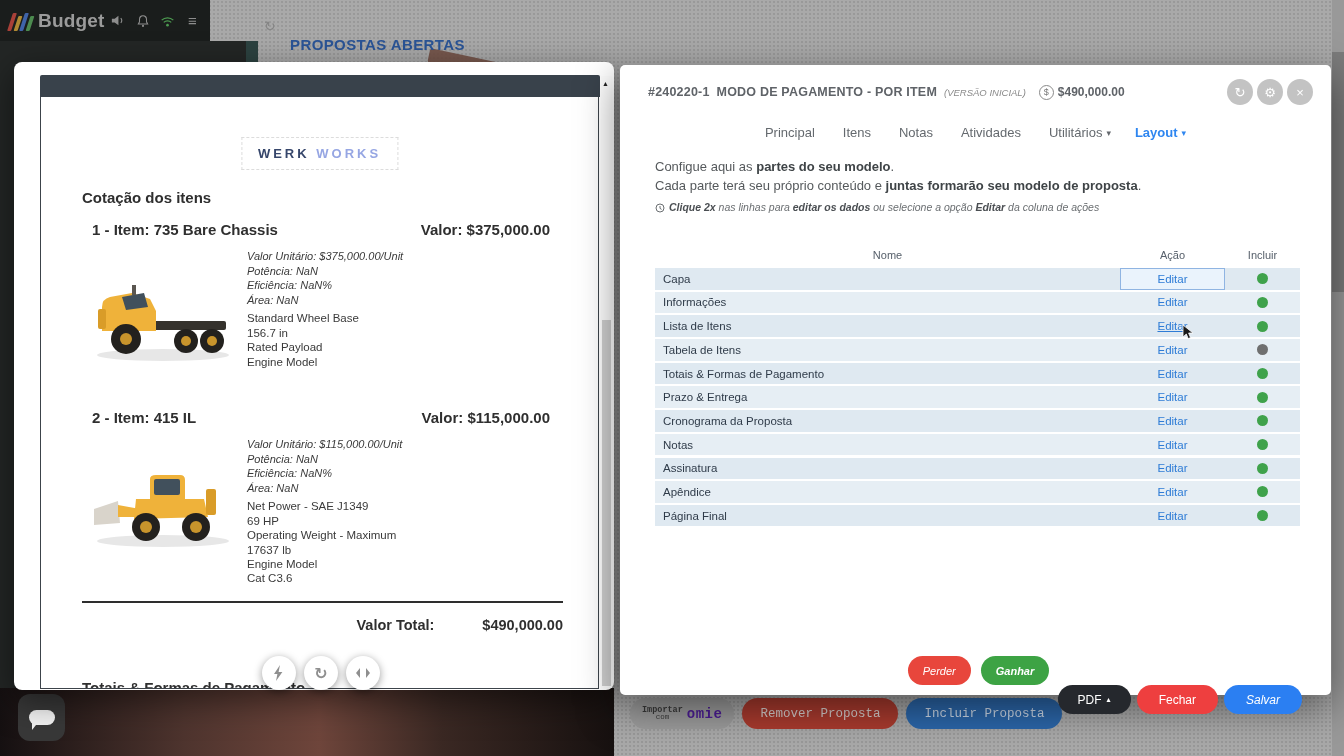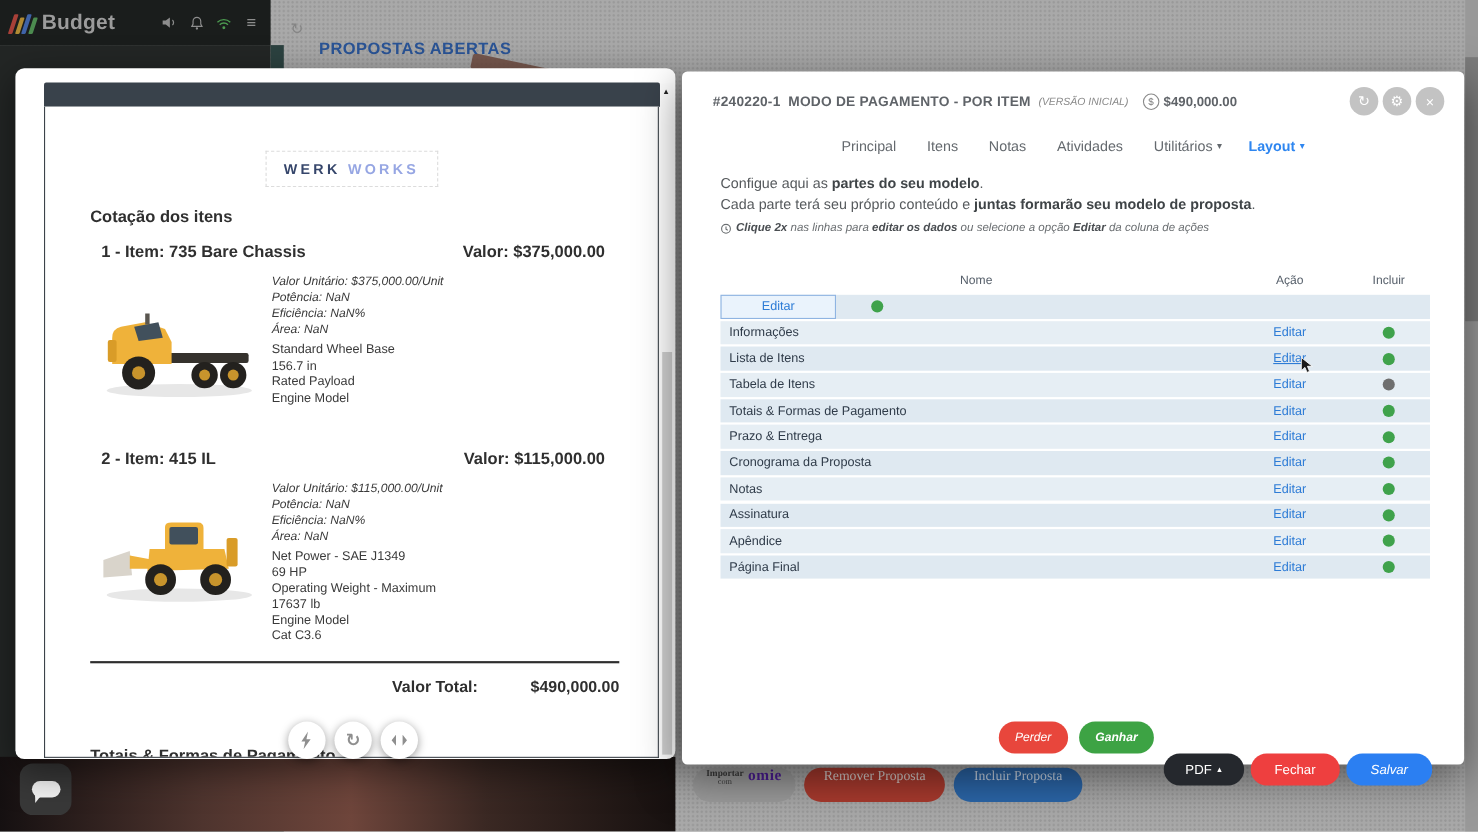--- a/index.html
+++ b/index.html
@@ -1,40 +1,40 @@
 <!DOCTYPE html>
 <html><head>
 <meta charset="utf-8">
 <style>
   html,body{margin:0;padding:0;}
   body{font-family:"Liberation Sans","DejaVu Sans",sans-serif;}
   .screen{position:relative;width:1344px;height:756px;background:#a9a9a9;overflow:hidden;}
   .dither{position:absolute;inset:0;background-image:radial-gradient(rgba(70,70,70,.16) 1px,transparent 1.2px);background-size:4px 4px;}
 
   
-  .app-header{position:absolute;left:0;top:0;width:246px;height:41px;background:#1a1d1c;display:flex;align-items:center;justify-content:space-between;padding:0 10px;box-sizing:border-box;}
+  .app-header{position:absolute;left:0;top:0;width:210px;height:41px;background:#1a1d1c;display:flex;align-items:center;justify-content:space-between;padding:0 10px;box-sizing:border-box;}
   .brand{display:flex;align-items:center;gap:6px;}
   .wmark{display:flex;gap:2px;align-items:flex-end;height:20px;}
   .wmark i{display:block;width:4px;height:18px;transform:skewX(-18deg);border-radius:1px;}
   .wmark i:nth-child(1){background:#a84038;}
   .wmark i:nth-child(2){background:#b08a33;height:15px;}
   .wmark i:nth-child(3){background:#3f63a8;height:18px;}
   .wmark i:nth-child(4){background:#4c8b4f;height:15px;}
   .brand-text{color:#9b9b9b;font-size:19px;font-weight:700;letter-spacing:.2px;}
   .hdr-icons{display:flex;align-items:center;gap:10px;}
   .hicon{width:15px;height:15px;display:inline-flex;align-items:center;justify-content:center;}
   .menu-glyph{color:#8d8d8d;font-size:15px;line-height:1;}
   .sidebar{position:absolute;left:0;top:41px;width:246px;height:715px;background:#232625;}
   .teal-strip{position:absolute;left:246px;top:41px;width:12px;height:715px;background:#2c4240;}
   .photo-bottom{position:absolute;left:0;top:688px;width:614px;height:68px;background:linear-gradient(90deg,#151011 0%,#4e342e 30%,#6e453b 52%,#3a2823 72%,#171110 100%);}
   .photo-streak{position:absolute;left:428px;top:56px;width:78px;height:15px;background:#6e4a3e;transform:rotate(12deg);border-radius:3px;opacity:.85;}
   .refresh-glyph{position:absolute;left:264px;top:18px;color:#858585;font-size:14px;}
   .page-title{position:absolute;left:290px;top:36px;font-size:15px;font-weight:700;color:#2a5496;letter-spacing:.4px;}
   .bg-actions{position:absolute;left:630px;top:698px;display:flex;gap:8px;align-items:center;}
-  .pill{border:none;border-radius:16px;height:31px;display:inline-flex;justify-content:center;font-family:Liberation Serif, serif;cursor:pointer;}
+  .pill{border:none;border-radius:16px;height:31px;display:inline-flex;align-items:center;justify-content:center;font-family:Liberation Mono, monospace;cursor:pointer;}
   .import-btn{background:#9c9c9c;padding:0 12px;gap:4px;}
   .import-stack{display:flex;flex-direction:column;align-items:center;line-height:1;}
   .import-stack .l1{font-size:8.5px;font-weight:700;color:#3a3a3a;}
   .import-stack .l2{font-size:7.5px;color:#3a3a3a;}
   .omie{font-size:14px;font-weight:700;color:#4c1d95;letter-spacing:.5px;}
   .remove-btn{background:#a93a2e;color:#d8cfcd;font-size:12.5px;padding:0 18px;}
   .include-btn{background:#2b66a9;color:#ccd8e8;font-size:12.5px;padding:0 18px;}
   .chat-fab{position:absolute;left:18px;top:694px;width:47px;height:47px;border-radius:12px;background:#383838;display:flex;align-items:center;justify-content:center;}
   .bubble{position:relative;width:26px;height:15px;background:#f2f2f2;border-radius:8px;}
   .bubble:after{content:"";position:absolute;left:3px;bottom:-5px;border:5px solid transparent;border-top-color:#f2f2f2;border-left-color:#f2f2f2;border-width:5px 4px;}
@@ -365,20 +365,21 @@
 
     <div class="m-table">
       <div class="thead">
         <div class="tc-name">Nome</div>
         <div class="tc-action">Ação</div>
         <div class="tc-include">Incluir</div>
       </div>
       <div class="tbody">
 
           <div class="trow selected">
+            <div class="cell-name">Capa</div>
             <div class="cell-action">
               <span class="edit-link">Editar</span>
 
             </div>
             <div class="cell-include">
               <span class="dot green"></span>
             </div>
           </div>
 
           <div class="trow">

